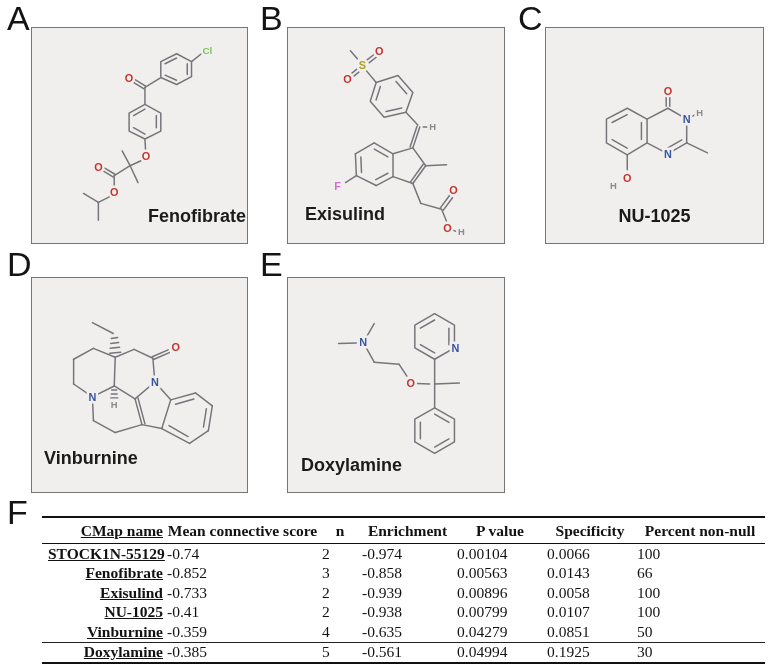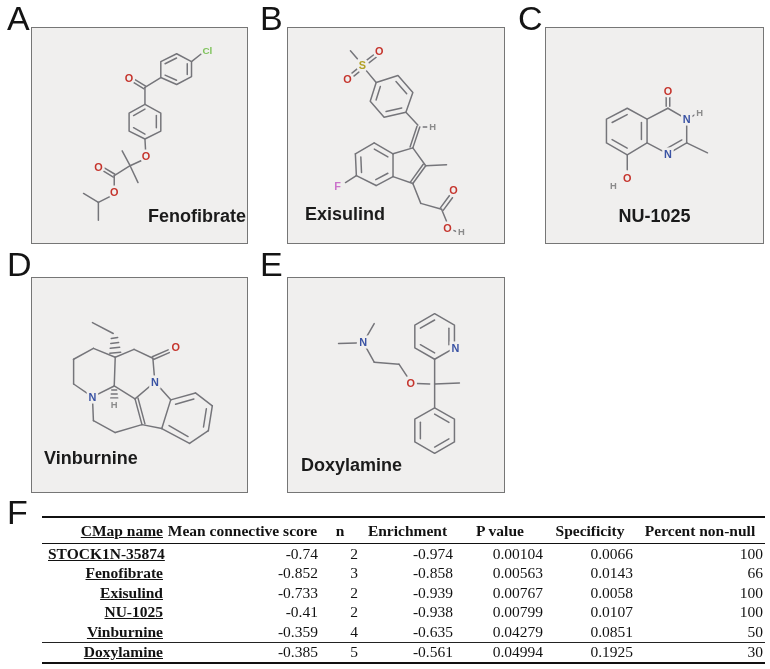--- a/index.html
+++ b/index.html
@@ -37,21 +37,21 @@
     position:absolute;left:42px;top:516px;width:723px;
     border-collapse:collapse;table-layout:fixed;
     font-family:"Liberation Serif",serif;font-size:15.5px;color:#121212;
     border-top:2.5px solid #111;border-bottom:2.5px solid #111;
   }
   .cmap-table th{
     font-weight:bold;text-align:center;padding:4px 2px 3px 2px;
     border-bottom:1.8px solid #111;white-space:nowrap;
   }
   .cmap-table td{
-    text-align:right;height:19.5px;padding:0 2px;white-space:nowrap;
+    text-align:left;height:19.5px;padding:0 2px;white-space:nowrap;
   }
   .cmap-table th.c0,.cmap-table td.c0{text-align:right;padding-left:6px;text-decoration:underline;}
   .cmap-table td.c0{font-weight:bold;}
   .cmap-table tr.last td{border-top:1.2px solid #222;}
 </style>
 </head>
 <body>
 
 <div class="panel-letter" style="left:7px;top:1px">A</div>
 <div class="panel-letter" style="left:260px;top:1px">B</div>
@@ -271,21 +271,21 @@
       <th>Mean connective score</th>
       <th>n</th>
       <th>Enrichment</th>
       <th>P value</th>
       <th>Specificity</th>
       <th>Percent non-null</th>
     </tr>
   </thead>
   <tbody>
     <tr>
-      <td class="c0">STOCK1N-35874</td>
+      <td class="c0">STOCK1N-55129</td>
       <td>-0.74</td>
       <td>2</td>
       <td>-0.974</td>
       <td>0.00104</td>
       <td>0.0066</td>
       <td>100</td>
     </tr>
     <tr>
       <td class="c0">Fenofibrate</td>
       <td>-0.852</td>
@@ -293,21 +293,21 @@
       <td>-0.858</td>
       <td>0.00563</td>
       <td>0.0143</td>
       <td>66</td>
     </tr>
     <tr>
       <td class="c0">Exisulind</td>
       <td>-0.733</td>
       <td>2</td>
       <td>-0.939</td>
-      <td>0.00767</td>
+      <td>0.00896</td>
       <td>0.0058</td>
       <td>100</td>
     </tr>
     <tr>
       <td class="c0">NU-1025</td>
       <td>-0.41</td>
       <td>2</td>
       <td>-0.938</td>
       <td>0.00799</td>
       <td>0.0107</td>

